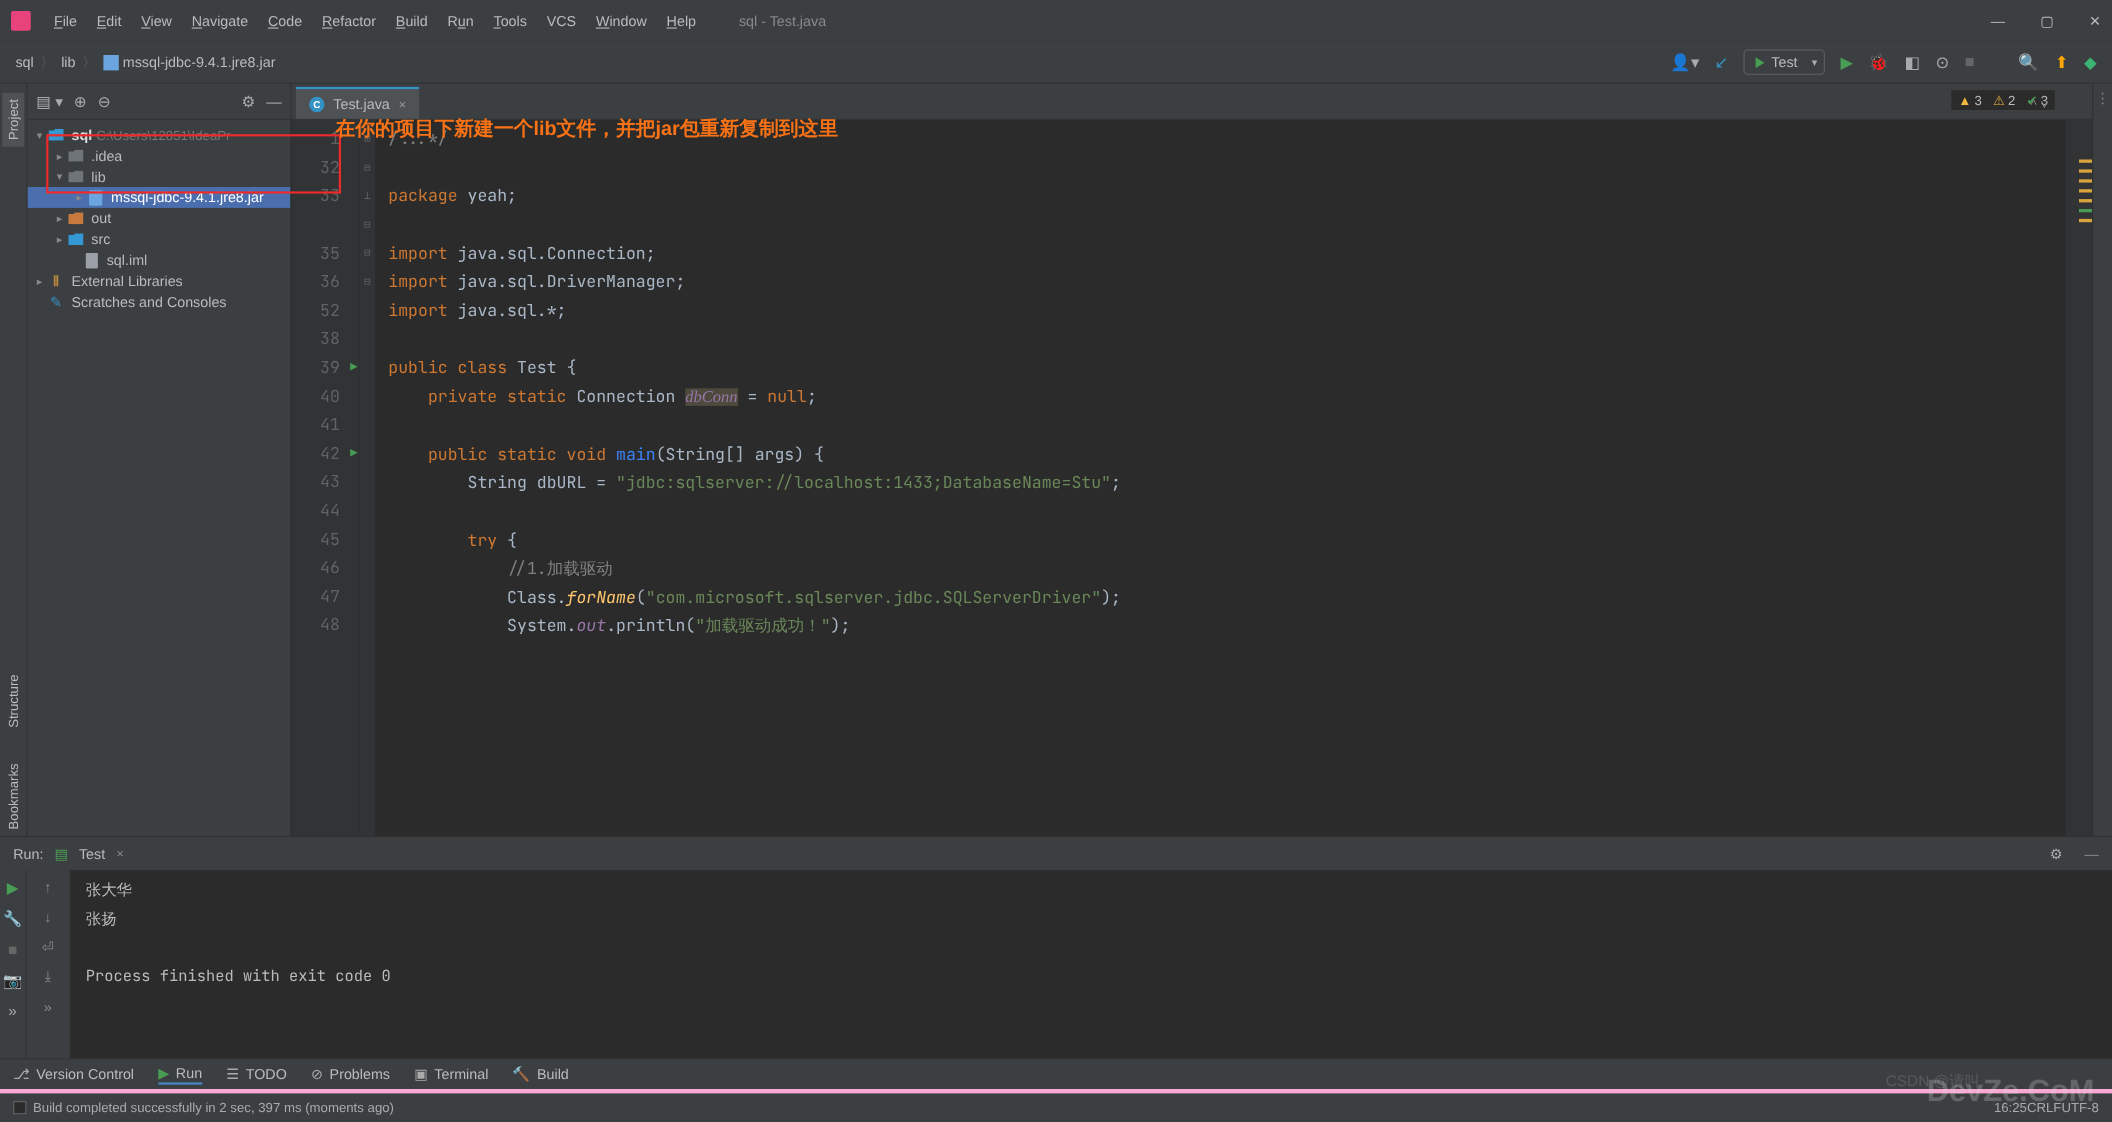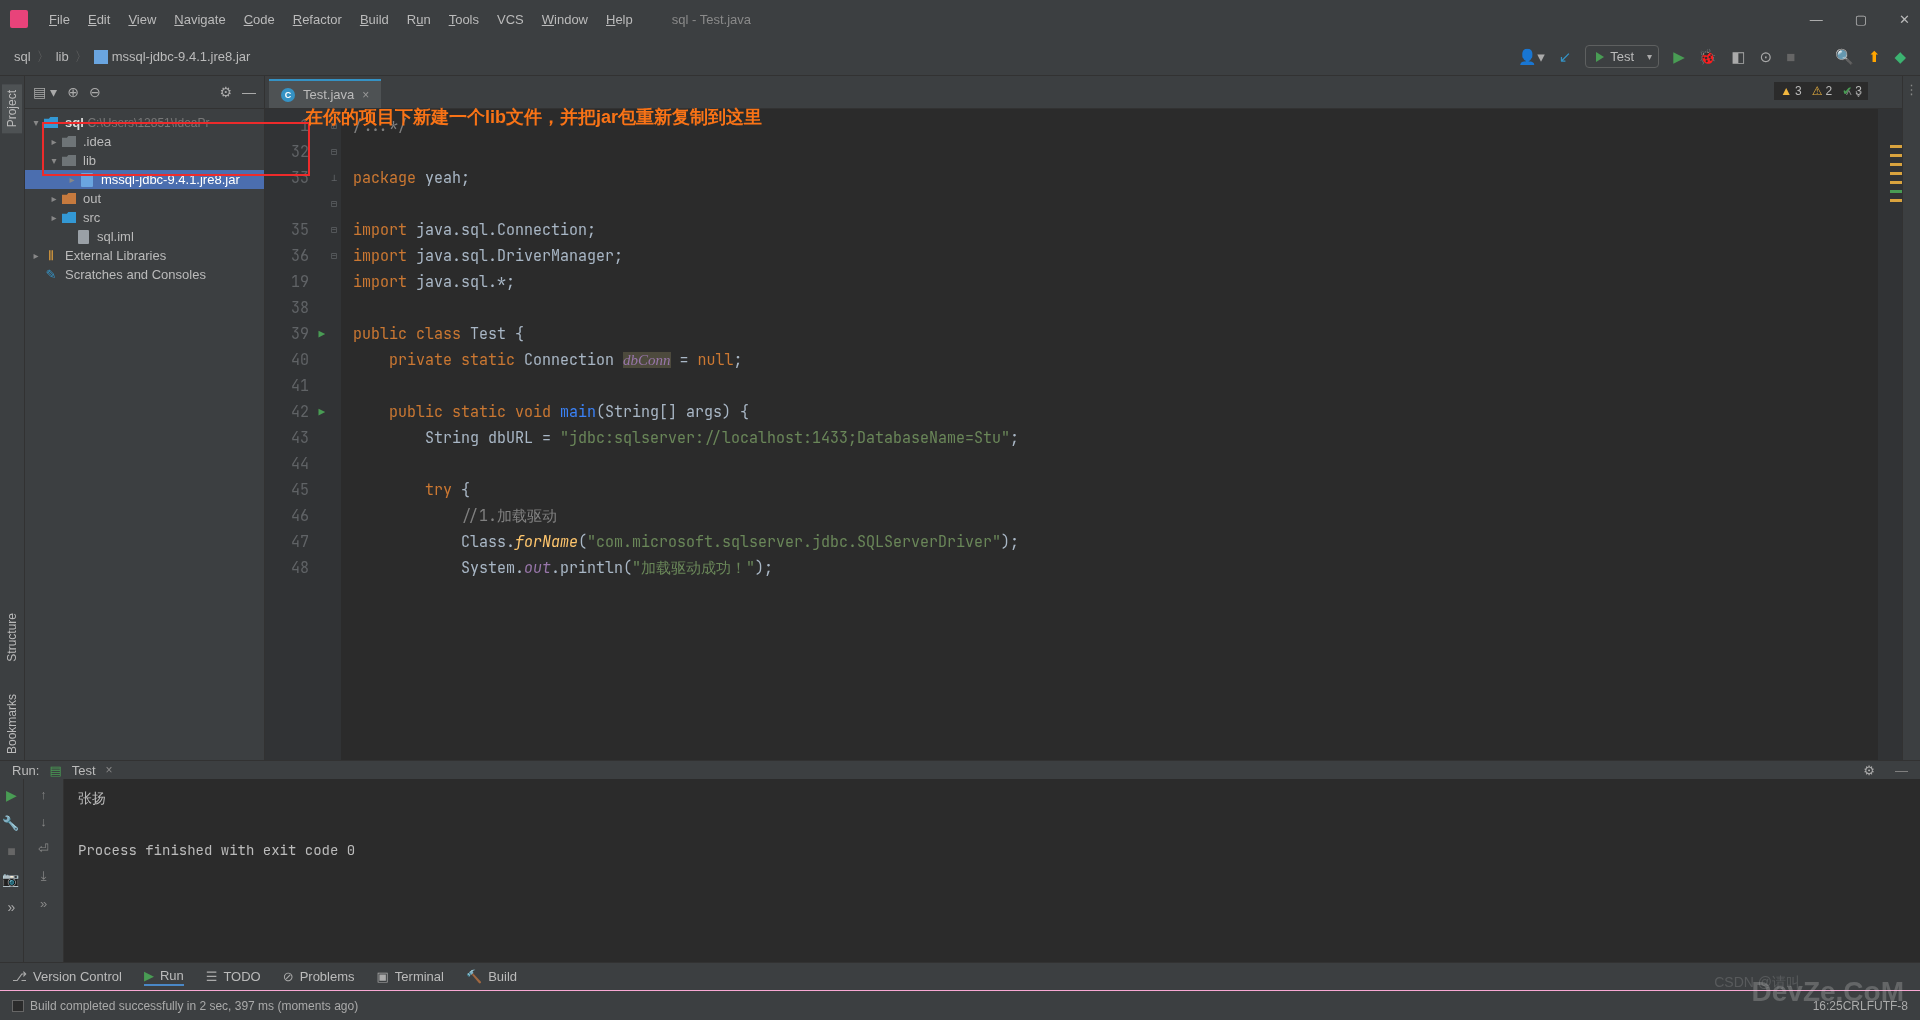--- a/index.html
+++ b/index.html
@@ -92,36 +92,36 @@
 .inspect-bar { position:absolute; top:6px; right:34px; display:flex; gap:10px; background:#2b2b2b; padding:2px 6px;}
 .insp { font-size:12px; display:flex; align-items:center; gap:3px;}
 .insp .ywarn{color:#f2b73f;} .insp .gcheck{color:#499c54;}
 .right-col { width:24px; background:#313335; position:relative;}
 .marker-strip { position:absolute; right:0; top:30px; width:12px;}
 .marker { height:3px; margin:6px 0; }
 .m-y{background:#d9a33e;} .m-g{background:#499c54;}
 .nav-arrows { position:absolute; top:6px; right:6px; color:#888; font-size:12px;}
 
 .run-panel { height:202px; background:#2b2b2b; border-top:1px solid #323232; display:flex; flex-direction:column;}
-.run-header { height:18px; background:#3c3f41; display:flex; align-items:center; padding:0 12px; gap:10px;}
+.run-header { height:30px; background:#3c3f41; display:flex; align-items:center; padding:0 12px; gap:10px;}
 .run-header .title{ color:#bbbbbb;} .run-header .close{color:#888; font-size:12px;}
 .run-cog { margin-left:auto; color:#aaa;}
 .run-body { flex:1; display:flex;}
 .run-left { width:24px; background:#3c3f41; border-right:1px solid #323232; display:flex; flex-direction:column; align-items:center; padding:8px 0; gap:12px;}
 .run-left .ico{color:#aaa; font-size:14px;}
 .run-left .play{color:#499c54;}
 .run-cols { width:40px; background:#3c3f41; border-right:1px solid #323232; display:flex; flex-direction:column; align-items:center; padding:8px 0; gap:12px; color:#888;}
 .run-out { flex:1; padding:6px 14px; font-family:"JetBrains Mono","Consolas",monospace; font-size:14px; line-height:26px; color:#bbbbbb;}
 
 .bottom-tabs { height:28px; background:#3c3f41; border-top:1px solid #323232; display:flex; align-items:center; padding:0 12px; gap:22px;}
 .btab { display:flex; align-items:center; gap:6px; color:#bbbbbb; font-size:13px; cursor:pointer;}
 .btab.active { border-bottom:2px solid #4a88c7; padding-bottom:1px;}
 .btab .bico{color:#aaa; font-size:13px;}
 
-.statusbar { height:30px; background:#3c3f41; border-top:1px solid #f9a8d4; display:flex; align-items:center; padding:0 12px; color:#aaa; font-size:12px;}
+.statusbar { height:30px; background:#3c3f41; border-top:4px solid #f9a8d4; display:flex; align-items:center; padding:0 12px; color:#aaa; font-size:12px;}
 .statusbar .right{ margin-left:auto; display:flex; align-items:center;}
 .statusbar .sq{width:12px;height:12px; background:#2b2b2b; border:1px solid #666; margin-right:6px;}
 
 .watermark { position:absolute; bottom:12px; right:16px; color:rgba(220,220,220,0.25); font-size:28px; font-weight:bold; pointer-events:none;}
 .csdn-mark { position:absolute; bottom:28px; right:120px; color:rgba(200,200,200,0.2); font-size:14px; pointer-events:none;}
 
 .annotation { position:absolute; top:105px; left:305px; color:#f97316; font-size:18px; font-weight:700; z-index:50; pointer-events:none;}
 </style>
 </head>
 <body>
@@ -276,21 +276,21 @@
       <span class="nav-arrows">^ ˅</span>
     </div>
     <div class="editor-body">
       <div class="gutter">
         <div>1</div>
           <div>32</div>
           <div>33</div>
           <div>&nbsp;</div>
         <div>35</div>
           <div>36</div>
-          <div>19</div>
+          <div>52</div>
           <div>38</div>
         <div>39</div>
           <div>40</div>
           <div>41</div>
           <div>42</div>
         <div>43</div>
           <div>44</div>
           <div>45</div>
           <div>46</div>
         <div>47</div>
@@ -374,20 +374,21 @@
       <span class="ico">»</span>
     </div>
     <div class="run-cols">
       <span>↑</span>
       <span>↓</span>
       <span>⏎</span>
       <span>⤓</span>
       <span>»</span>
     </div>
     <div class="run-out">
+<div>张大华</div>
 <div>张扬</div>
 <div>&nbsp;</div>
 <div>Process finished with exit code 0</div>
     </div>
   </div>
 </div>
 
 <div class="bottom-tabs">
   <span class="btab">
       <span class="bico">⎇</span>

